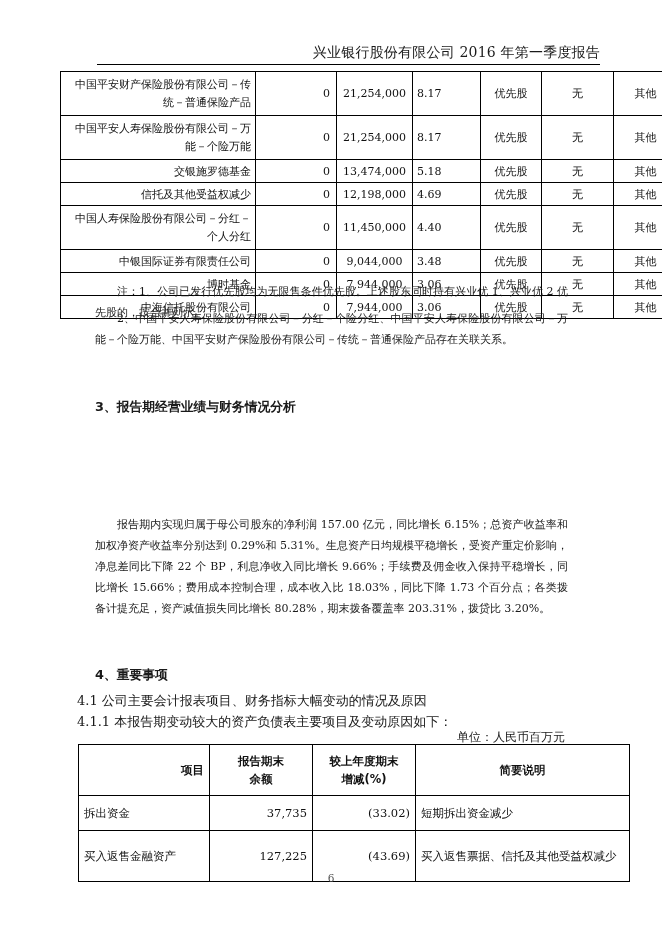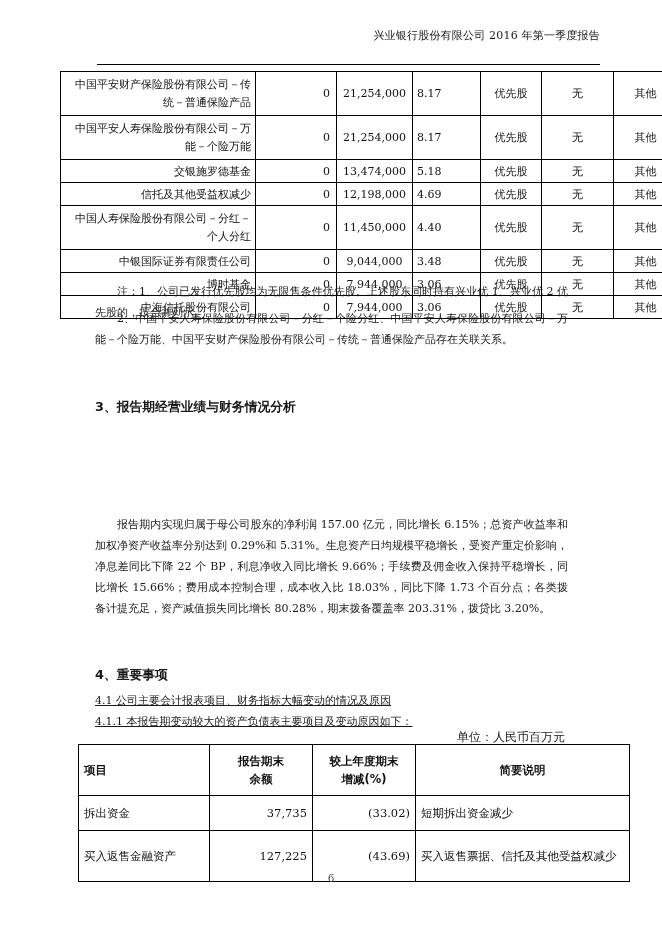--- a/index.html
+++ b/index.html
@@ -16,24 +16,24 @@
     width: 662px;
     height: 936px;
     background: #ffffff;
     overflow: hidden;
   }
 
   
   .page-header {
     position: absolute;
     left: 97px;
-    top: 28px;
+    top: 44px;
     width: 503px;
     text-align: right;
-    font-size: 11px;
+    font-size: 14px;
     line-height: 16px;
     letter-spacing: 0.2px;
     white-space: nowrap;
   }
   .header-rule {
     position: absolute;
     left: 97px;
     top: 64px;
     width: 503px;
     height: 1px;
@@ -89,25 +89,24 @@
     position: absolute;
     left: 95px;
     width: 473px;
     font-size: 12.8px;
     line-height: 20px;
     font-weight: bold;
     font-family: "DejaVu Sans", "Liberation Sans", sans-serif;
   }
   .subline {
     position: absolute;
-    left: 95px;
+    left: 77px;
     width: 473px;
-    font-size: 11px;
+    font-size: 13px;
     line-height: 21px;
-    text-decoration: underline;
   }
   .unit-line {
     position: absolute;
     left: 95px;
     width: 470px;
     font-size: 12px;
     line-height: 18px;
     text-align: right;
   }
 
@@ -126,21 +125,21 @@
   .b-item  { width: 120px; text-align: left; }
   .b-value { width: 92px;  text-align: right; padding-right: 9px; }
   .b-delta { width: 92px;  text-align: right; padding-right: 9px; border-radius: 19px; }
   .b-note  { width: 203px; text-align: left; margin-top: 8px; }
   .bhead {
     font-weight: bold;
     font-family: "DejaVu Sans", "Liberation Sans", sans-serif;
     text-align: center;
     line-height: 17px;
   }
-  .bhead.left-head { text-align: left; padding-left: 8px; }
+  .bhead.left-head { text-align: right; padding-left: 8px; }
   .row-tall td { height: 44px; vertical-align: middle; }
   .row-short td { height: 28px; vertical-align: middle; }
 
   
   .page-number {
     position: absolute;
     left: 0;
     top: 872px;
     width: 662px;
     text-align: center;

